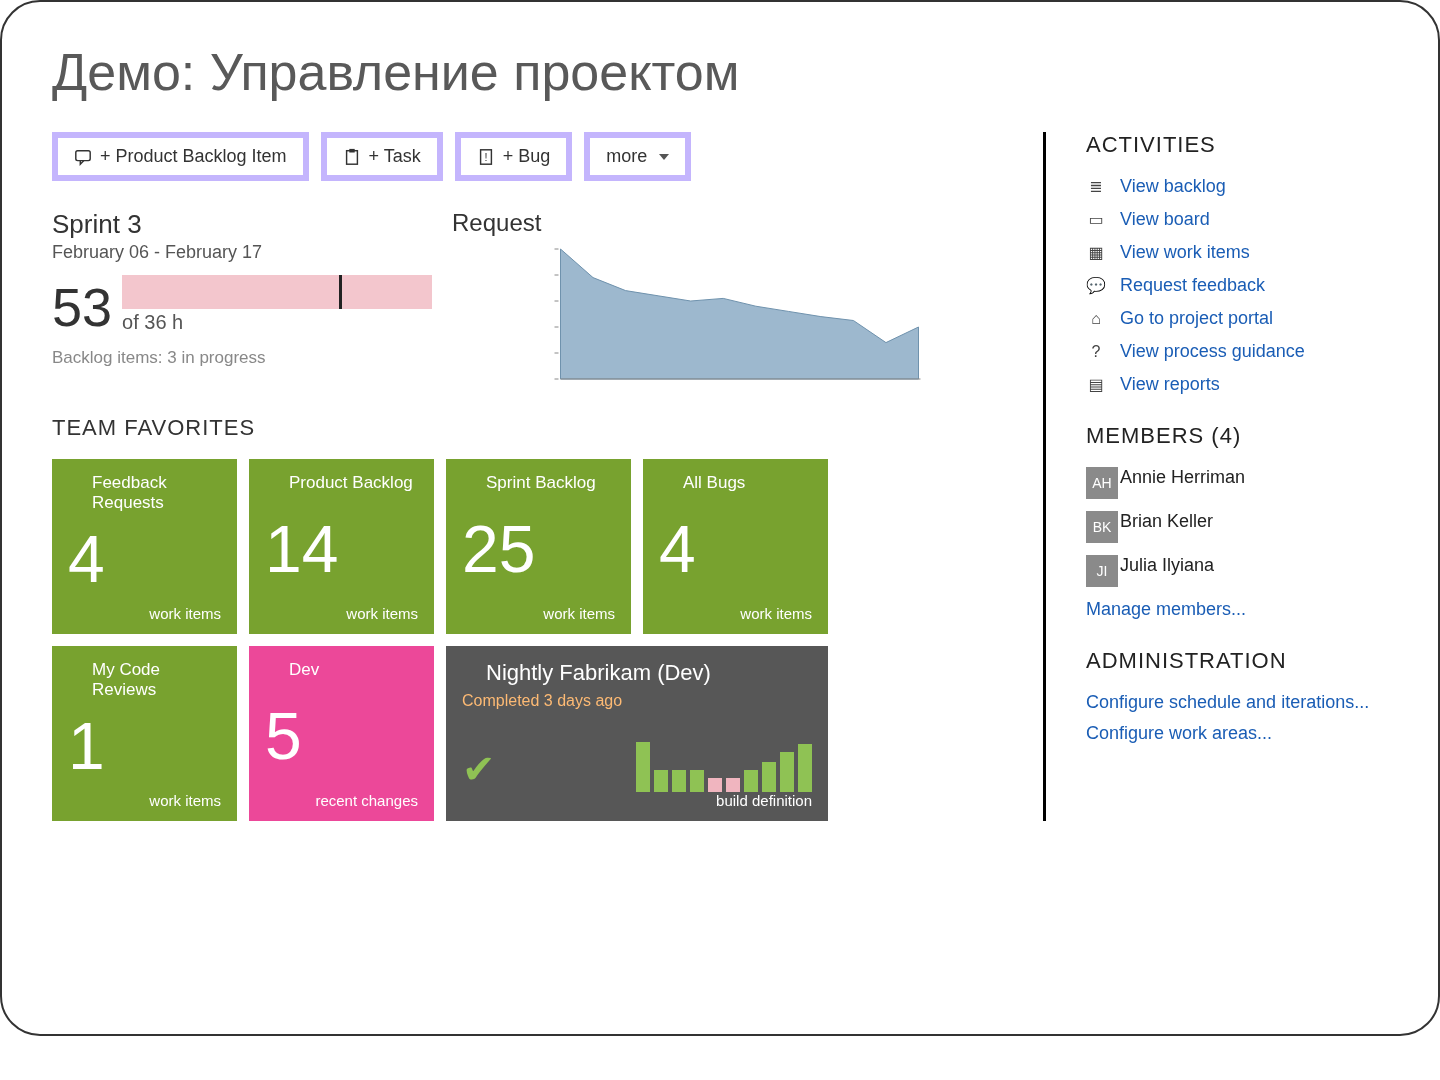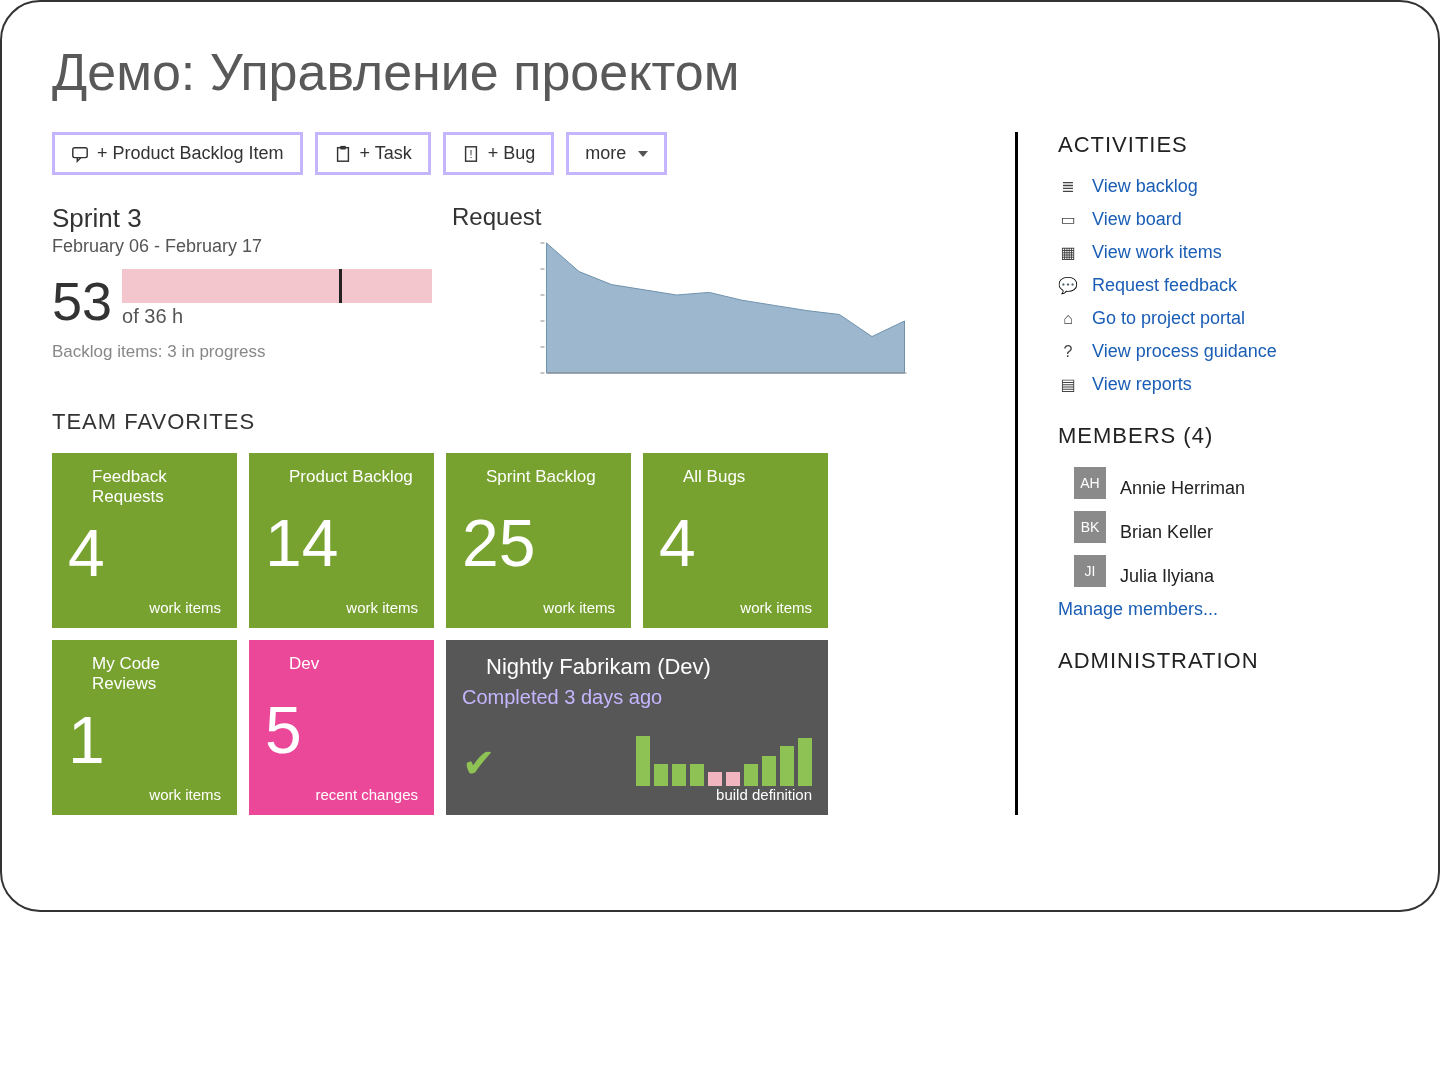--- a/index.html
+++ b/index.html
@@ -1,25 +1,25 @@
 <!DOCTYPE html>
 <html><head>
 <meta charset="utf-8">
 <style>
   * { box-sizing: border-box; }
   body { margin:0; font-family: "Segoe UI", Arial, sans-serif; background:#fff; color:#333; }
-  .slide-frame { width:1440px; height:912px; border:2px solid #333; border-radius:40px; margin:0 auto; padding:40px 78px 50px 50px; }
+  .slide-frame { width:1440px; height:1036px; border:2px solid #333; border-radius:40px; margin:0 auto; padding:40px 50px 50px 50px; }
   .slide-title { font-size:52px; font-weight:300; color:#595959; margin:0 0 30px 0; }
   .content { display:flex; }
   .main-col { flex:1; padding-right:30px; }
   .side-col { width:345px; border-left:3px solid #000000; padding-left:40px; }
 
   
   .toolbar { display:flex; gap:12px; margin-bottom:28px; }
-  .tb-btn { display:flex; align-items:center; gap:8px; border:3px solid #c4b5fd; background:#fff; padding:8px 16px; font-size:18px; color:#333; cursor:pointer; }
+  .tb-btn { display:flex; align-items:center; gap:8px; border:6px solid #c4b5fd; background:#fff; padding:8px 16px; font-size:18px; color:#333; cursor:pointer; }
   .tb-btn .ico { display:inline-block; width:18px; height:18px; }
   .caret-down { width:0; height:0; border-left:5px solid transparent; border-right:5px solid transparent; border-top:6px solid #555; display:inline-block; margin-left:4px; }
 
   
   .summary-row { display:flex; margin-bottom:18px; }
   .sprint-box { flex:0 0 380px; }
   .sprint-title { font-size:26px; color:#333; }
   .sprint-dates { font-size:18px; color:#555; margin-top:2px; }
   .sprint-metric { display:flex; align-items:flex-end; margin-top:12px; }
   .big-num { font-size:54px; line-height:1; font-weight:400; }
@@ -38,37 +38,37 @@
   
   .tiles { display:grid; grid-template-columns:repeat(4, 185px); grid-auto-rows:175px; gap:12px; }
   .tile { color:#fff; padding:14px 16px 12px 16px; display:flex; flex-direction:column; justify-content:space-between; cursor:pointer; }
   .tile .t-title { font-size:17px; font-weight:300;margin-left:24px; }
   .tile .t-num { font-size:66px; font-weight:300; line-height:1; }
   .tile .t-foot { font-size:15px; font-weight:300; text-align:right; }
   .tile.green  { background:#78a22f; }
   .tile.purple { background:#ec4899; }
   .tile.gray   { background:#575757; grid-column:span 2; }
   .tile.gray .t-title { font-size:22px; font-weight:300; }
-  .tile.gray .t-sub { font-size:20px; margin-top:6px; color:#c4b5fd; }
+  .tile.gray .t-sub { font-size:16px; margin-top:6px; color:#fdba74; }
   .tile.gray .t-body { flex:1; display:flex; align-items:flex-end; justify-content:space-between; }
   .check { color:#8fc254; font-size:40px; }
   .sparkbars { display:flex; align-items:flex-end; gap:4px; height:60px; }
   .sparkbars div { width:14px; }
   .sb-green { background:#8fc254; }
   .sb-pink  { background:#f0b5bf; }
 
   
   .side-h { font-size:22px; letter-spacing:1px; color:#222; margin-bottom:18px; }
   .side-h.mt { margin-top:28px; }
   .act-list { list-style:none; margin:0; padding:0; }
   .act-list li { display:flex; align-items:center; gap:14px; margin-bottom:12px; cursor:pointer; }
   .act-list a { color:#1a5db5; text-decoration:none; font-size:18px; }
   .act-ico { width:20px; height:20px; display:inline-flex; align-items:center; justify-content:center; color:#444; font-size:16px; }
   .mem-list { list-style:none; margin:0; padding:0; }
-  .mem-list li { display:flex; align-items:flex-end; gap:14px; margin-bottom:12px;margin-left:16px; }
+  .mem-list li { display:flex; align-items:flex-start; gap:2px; margin-bottom:12px; }
   .avatar { width:32px; height:32px; background:#8a8a8a; color:#fff; display:inline-flex; align-items:center; justify-content:center; font-size:14px; }
   .mem-name { font-size:18px; color:#222; }
   .link { color:#1a5db5; text-decoration:none; font-size:18px; cursor:pointer; display:block; margin-bottom:10px; }
 </style>
 </head>
 <body>
 
 <div class="slide-frame">
   <h1 class="slide-title">Демо: Управление проектом</h1>
 
@@ -243,15 +243,19 @@
             <span class="mem-name">Brian Keller</span>
           </li>
           <li>
             <span class="avatar">JI</span>
             <span class="mem-name">Julia Ilyiana</span>
           </li>
         </ul>
       <a class="link">Manage members...</a>
 
       <div class="side-h mt">ADMINISTRATION</div>
+      <div id="admin-links">
+          <a class="link">Configure schedule and iterations...</a>
+          <a class="link">Configure work areas...</a>
+        </div>
     </div>
   </div>
 </div>
 
 </body></html>

